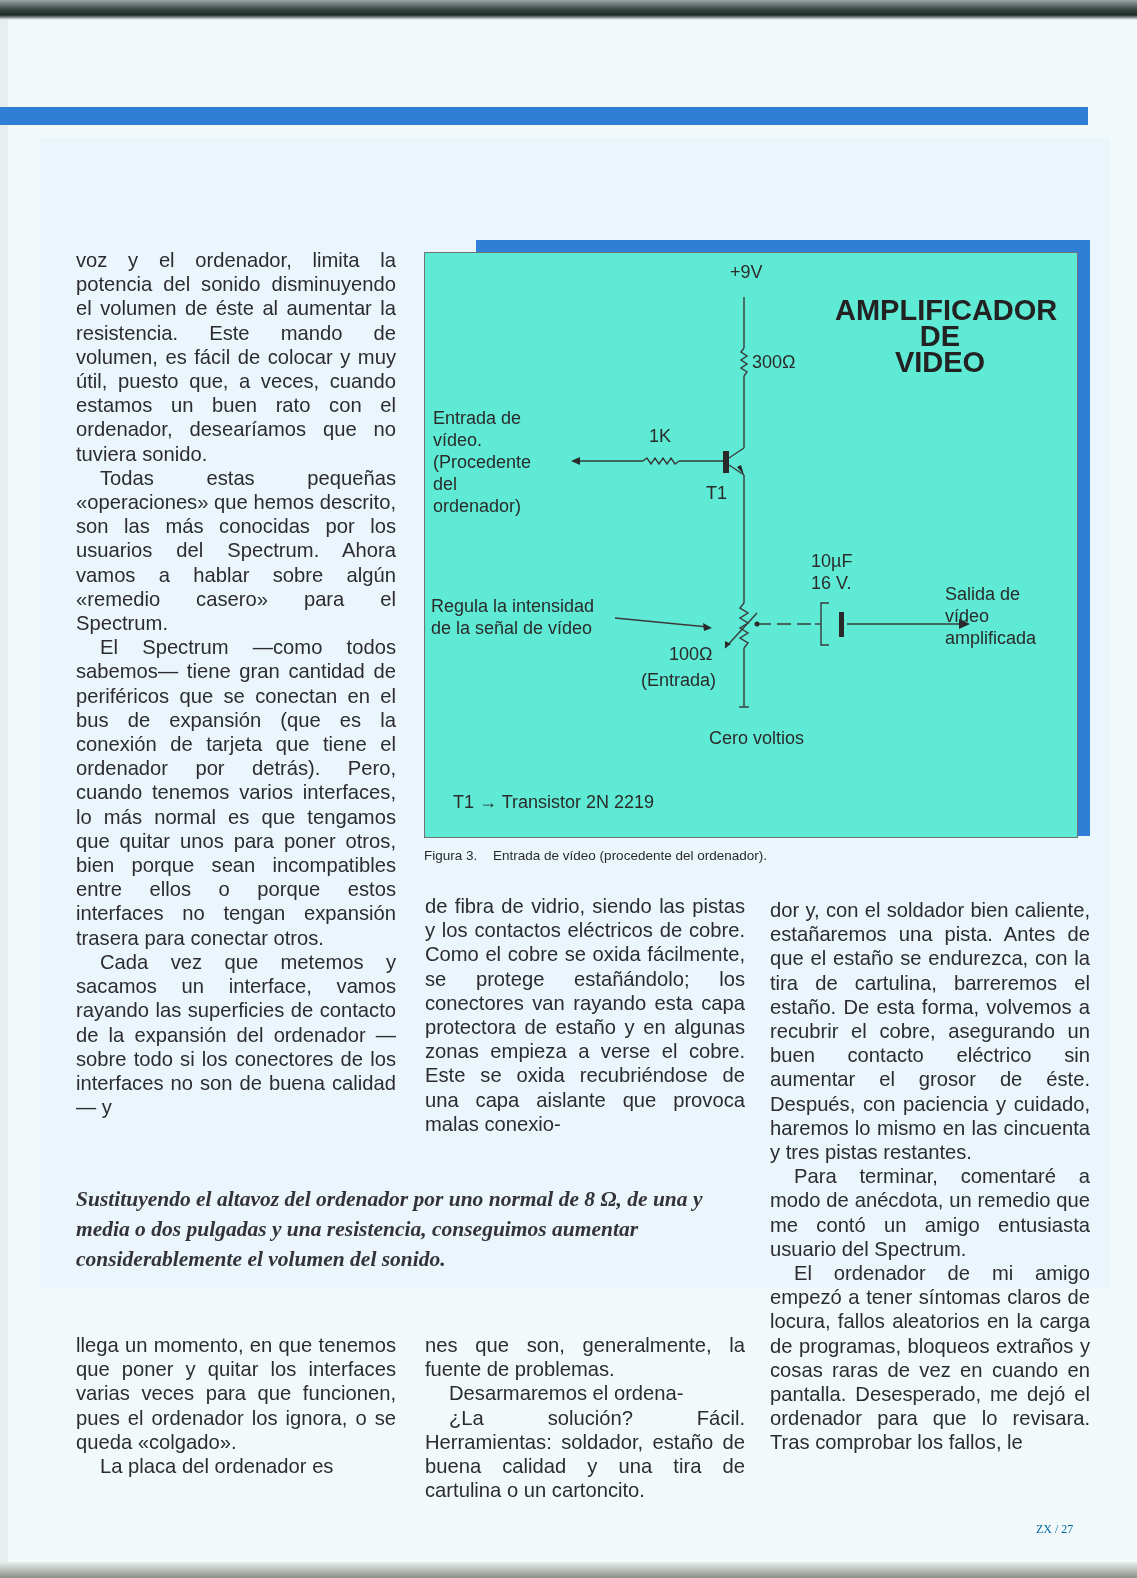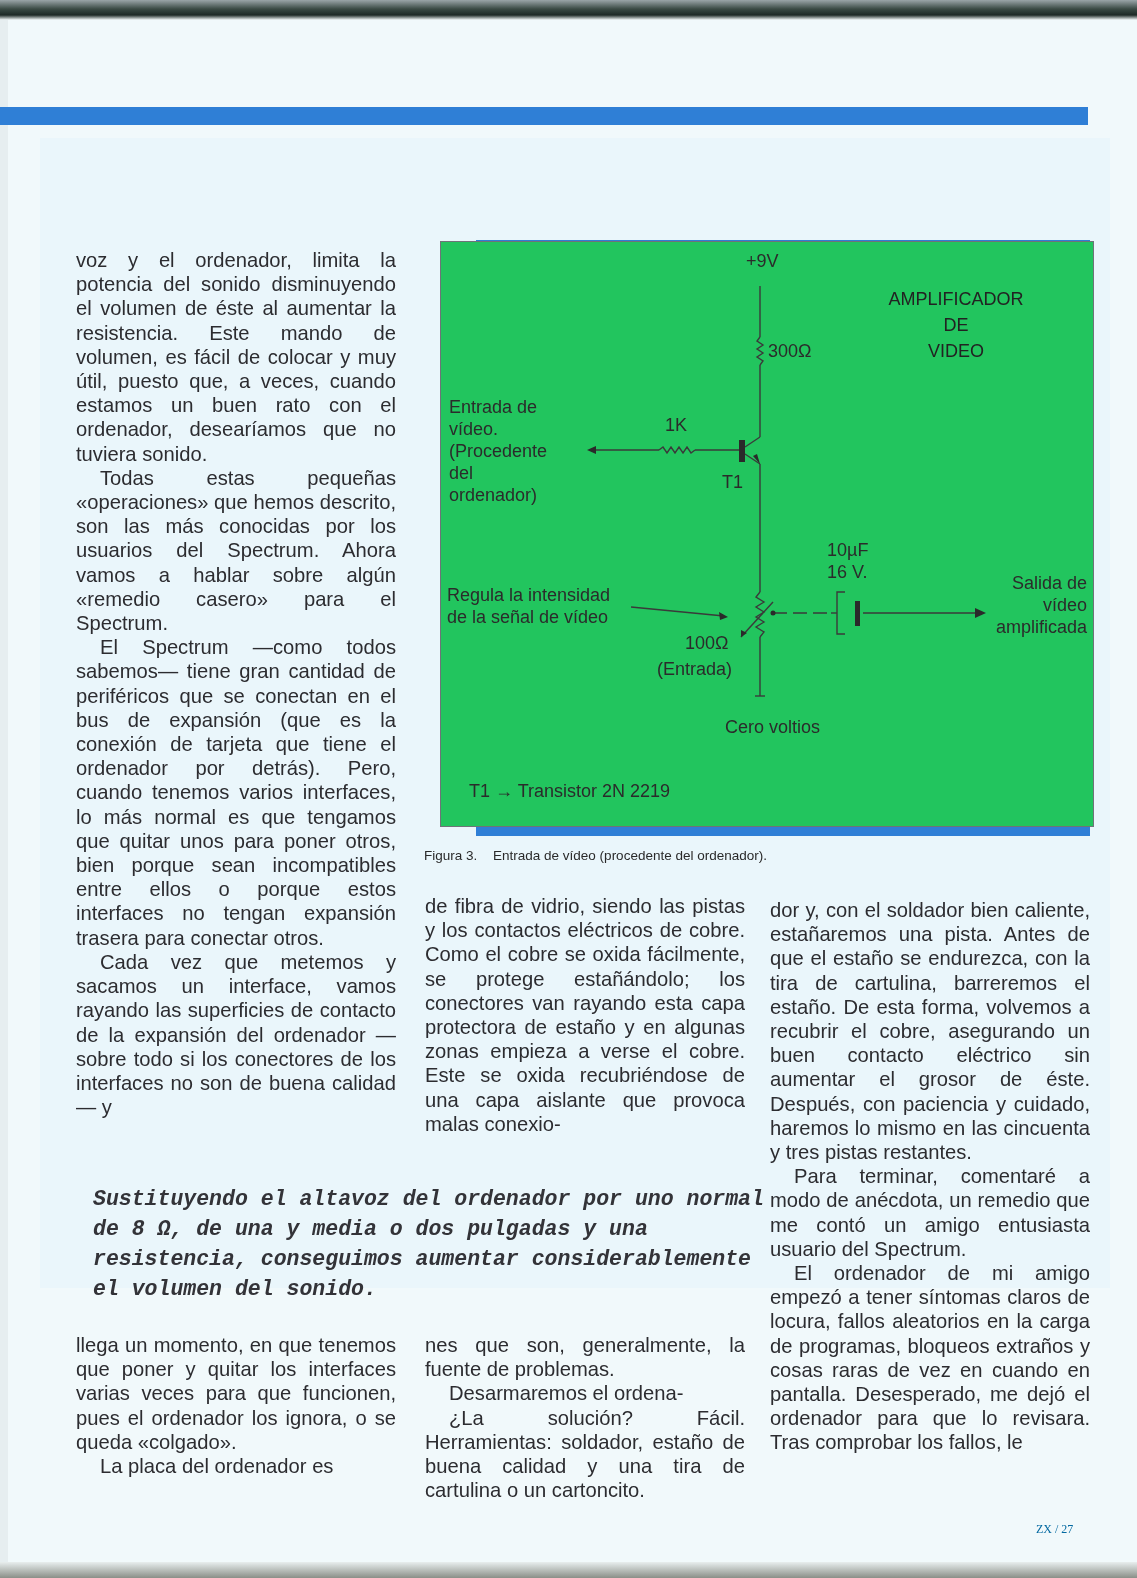--- a/index.html
+++ b/index.html
@@ -34,43 +34,42 @@
   .col p { margin: 0; }
   .col p.indent { text-indent: 24px; }
   .col p.noindent { text-indent: 0; }
 
   
   .fig-shadow {
     position: absolute; left: 476px; top: 240px; width: 614px; height: 596px;
     background: #2f7fd6;
   }
   .figure {
-    position: absolute; left: 424px; top: 241px; width: 652px; height: 584px;
-    background: #22c55e;
+    position: absolute; left: 424px; top: 252px; width: 652px; height: 584px;
+    background: #5eead4;
     border: 1px solid #6e7478;
-    margin-left: 16px;
   }
   .figure svg { position: absolute; left: 0; top: 0; }
   .fig-label {
     position: absolute; font-size: 18px; color: #2b2b2b; line-height: 22px;
   }
   .fig-title {
-    position: absolute; font-weight: normal; font-size: 18px; line-height: 26px;
+    position: absolute; font-weight: bold; font-size: 29px; line-height: 26px;
     text-align: center; color: #222;
   }
   .caption {
     position: absolute; left: 424px; top: 848px; width: 660px;
     font-family: Liberation Sans, sans-serif; font-size: 13.5px; color: #2a2a2a;
   }
   .caption .num { margin-right: 12px; }
 
   .pullquote {
     position: absolute; left: 76px; top: 1184px; width: 680px;
-    font-family: Liberation Mono, monospace; font-style: italic; font-weight: bold;
-    font-size: 21.5px; line-height: 30px; color: #333338; margin-left: 17px;
+    font-family: Liberation Serif, serif; font-style: italic; font-weight: bold;
+    font-size: 21.5px; line-height: 30px; color: #333338;
   }
   .folio {
     position: absolute; left: 1036px; top: 1522px;
     font-family: Liberation Serif, serif; font-size: 12px; color: #0369a1;
   }
   .bottom-edge {
     position: absolute; left: 0; top: 1562px; width: 1137px; height: 16px;
     background: linear-gradient(to bottom, #e8eeee, #8a8f88);
   }
 </style>
@@ -153,21 +152,21 @@
     <div>(Procedente</div>
     <div>del</div>
     <div>ordenador)</div>
   </div>
 
   <div class="fig-label" style="left:386px; top:297px;">
     <div>10µF</div>
     <div>16 V.</div>
   </div>
 
-  <div class="fig-label" style="left:520px; top:330px; width:126px; text-align:right;">
+  <div class="fig-label" style="left:520px; top:330px; width:126px; ">
     <div>Salida de</div>
     <div>vídeo</div>
     <div>amplificada</div>
   </div>
 
   <div class="fig-label" style="left:6px; top:342px;">
     <div>Regula la intensidad</div>
     <div>de la señal de vídeo</div>
   </div>
 

